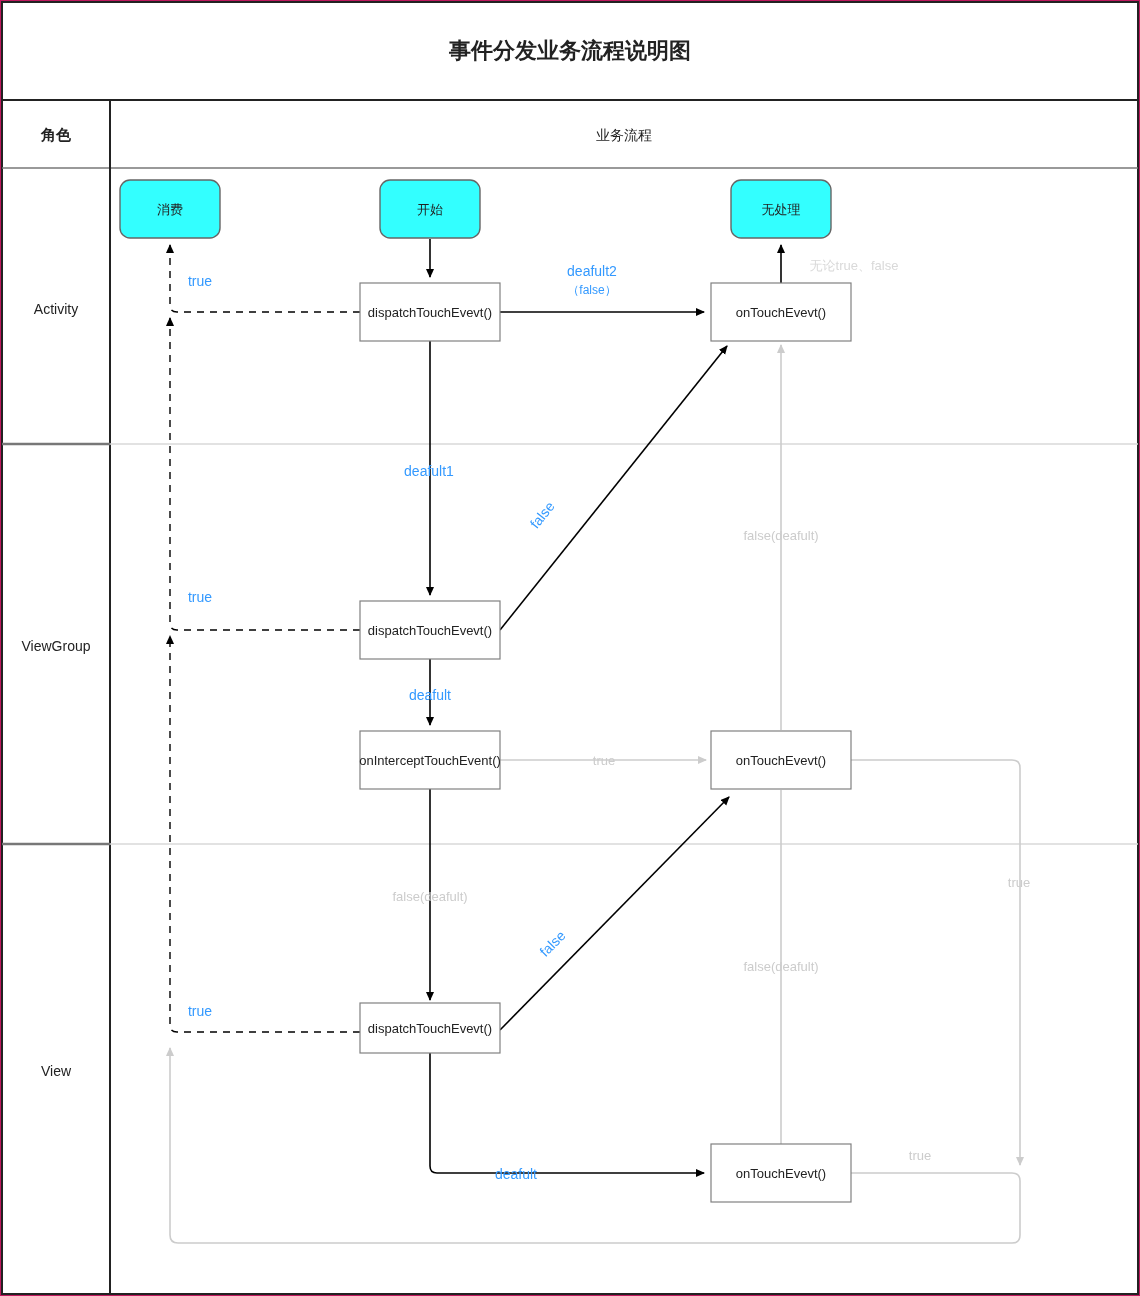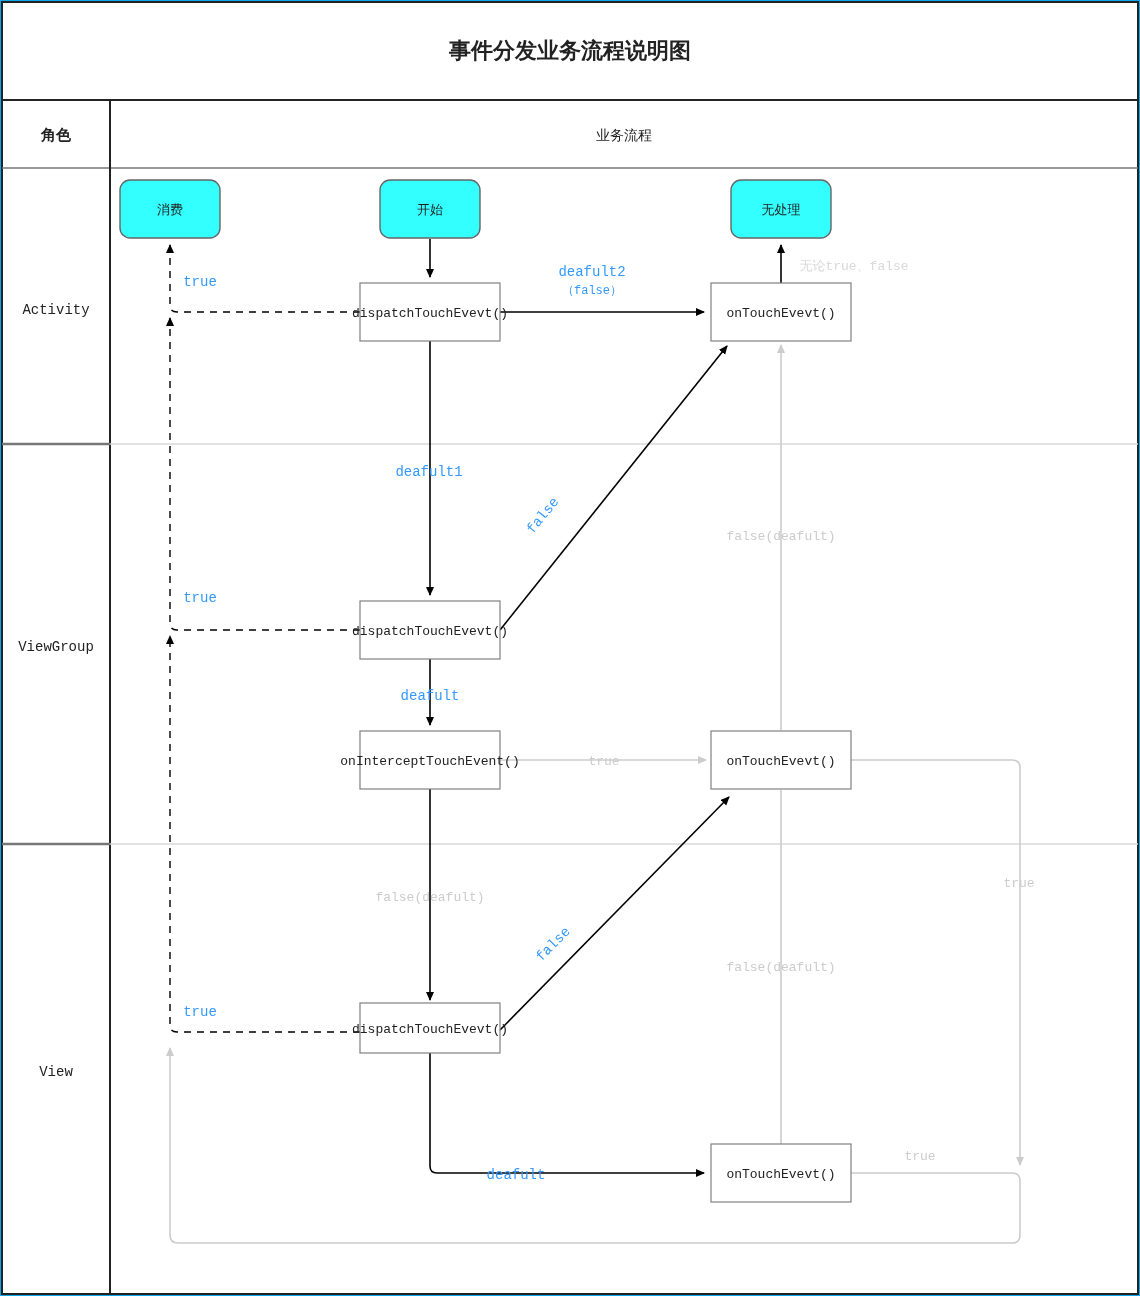--- a/index.html
+++ b/index.html
@@ -1,17 +1,17 @@
 <!DOCTYPE html>
 <html><head>
 <meta charset="utf-8">
 <style>
   html,body{margin:0;padding:0;background:#ffffff;}
   body{font-family:"Liberation Sans","DejaVu Sans",sans-serif;}
-  #page{position:relative;width:1140px;height:1296px;overflow:hidden;background:#0ea5e9;font-family:Liberation Mono, monospace;}
+  #page{position:relative;width:1140px;height:1296px;overflow:hidden;background:#be185d;}
   svg{display:block;}
   .ttl{font-size:22px;font-weight:bold;fill:#222222;}
   .hdr{font-size:15px;font-weight:bold;fill:#222222;}
   .hdr2{font-size:14px;fill:#222222;}
   .rolelbl{font-size:14px;fill:#222222;}
   .nodetxt{font-size:13px;fill:#222222;}
   .cyantxt{font-size:13px;fill:#222222;}
   .bluelbl{font-size:14px;fill:#3399FF;}
   .bluesub{font-size:12px;fill:#3399FF;}
   .graylbl{font-size:13px;fill:#cccccc;}

